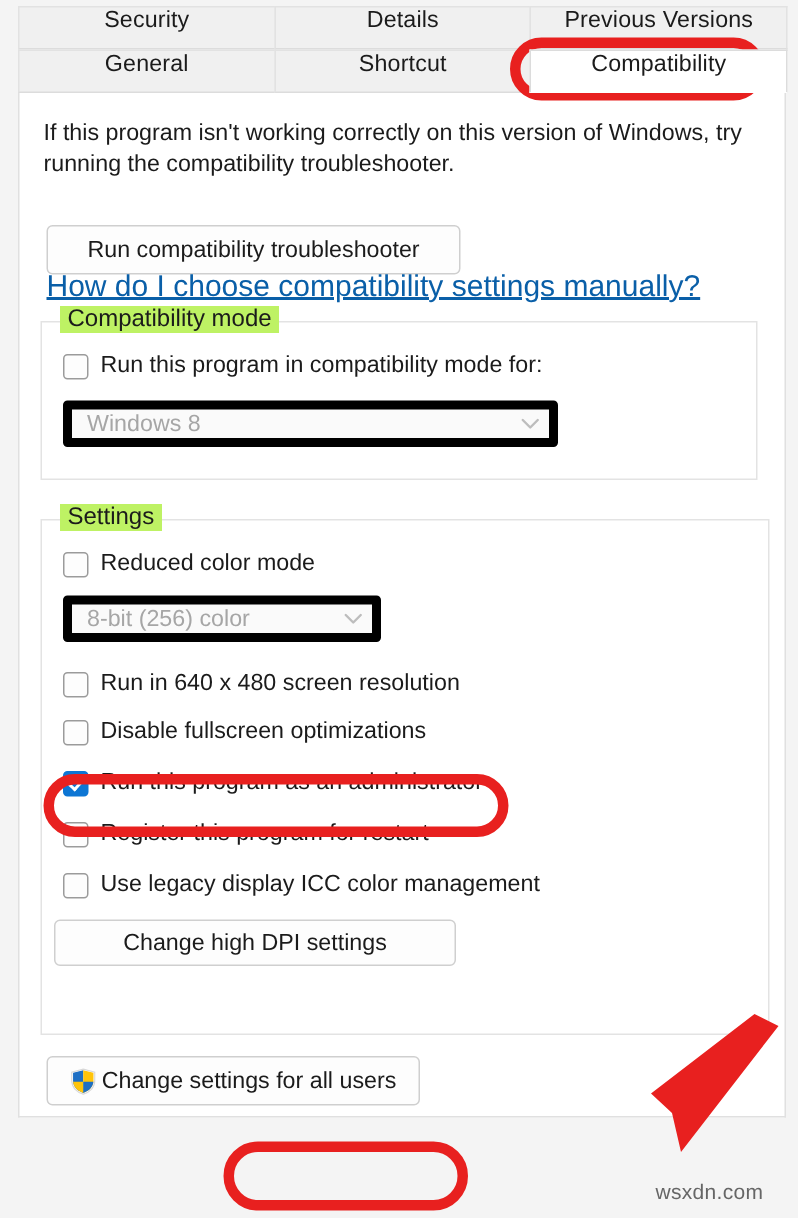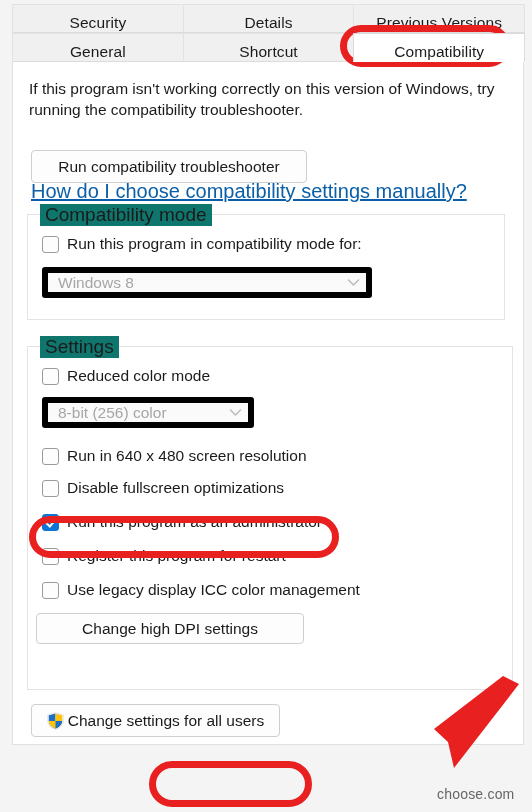--- a/index.html
+++ b/index.html
@@ -46,21 +46,21 @@
 
   .tab {
     flex: 1 1 0;
     height: 29px;
     box-sizing: border-box;
     background: #f0f0f0;
     border: 1px solid #e2e2e2;
     border-bottom: 1px solid #dcdcdc;
     margin-right: -1px;
     display: flex;
-    align-items: flex-end;
+    align-items: flex-start;
     justify-content: center;
     font-size: 15.5px;
     color: #1b1b1b;
     letter-spacing: 0.1px;
     white-space: nowrap;
   }
   .tab.selected {
     background: #ffffff;
     border: 1px solid #dcdcdc;
     border-bottom: 1px solid #ffffff;
@@ -129,23 +129,23 @@
   .group {
     position: absolute;
     box-sizing: border-box;
     border: 1px solid #e3e3e3;
     background: #ffffff;
   }
   .group-title {
     position: absolute;
     top: -11px;
     left: 12px;
-    background: #0f766e;
+    background: #bef264;
     padding: 0 5px;
-    font-size: 19px;
+    font-size: 16px;
     color: #1b1b1b;
     white-space: nowrap;
   }
   #group-compat {
     left: 14px;
     top: 152px;
     width: 478px;
     height: 106px;
   }
   #group-settings {
@@ -404,15 +404,15 @@
   </div>
 
   <div class="ann-ellipse" id="ann-tab"></div>
   <div class="ann-ellipse" id="ann-admin"></div>
   <div class="ann-ellipse" id="ann-ok"></div>
 
   <svg id="ann-arrow" viewBox="0 0 100 92">
     <path d="M79 0 L95 8 L30 92 L24 66 L10 53 Z" fill="#e8201f"></path>
   </svg>
 
-  <div class="watermark">choose.com</div>
+  <div class="watermark">wsxdn.com</div>
 
 </div>
 
 </body></html>

